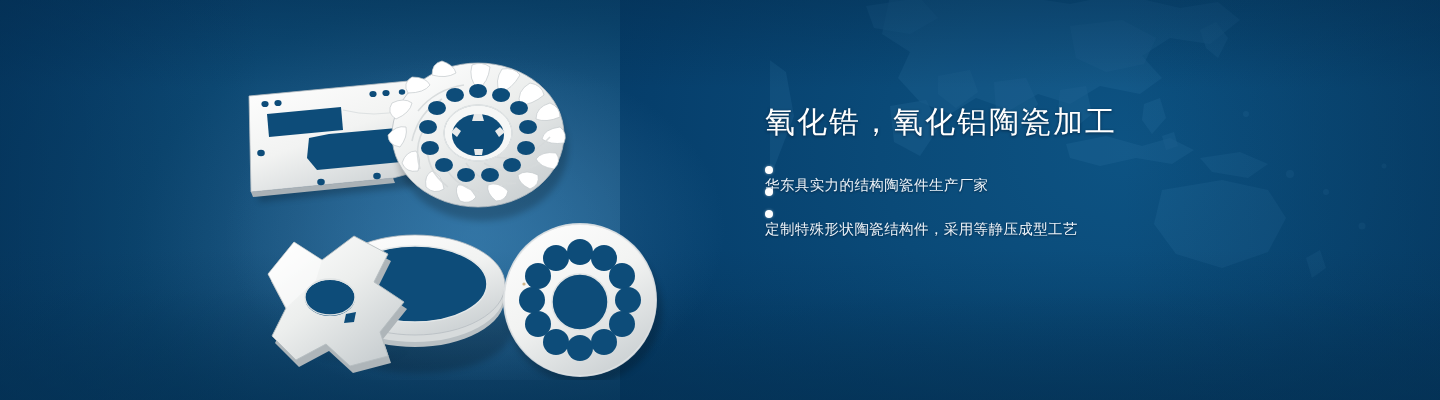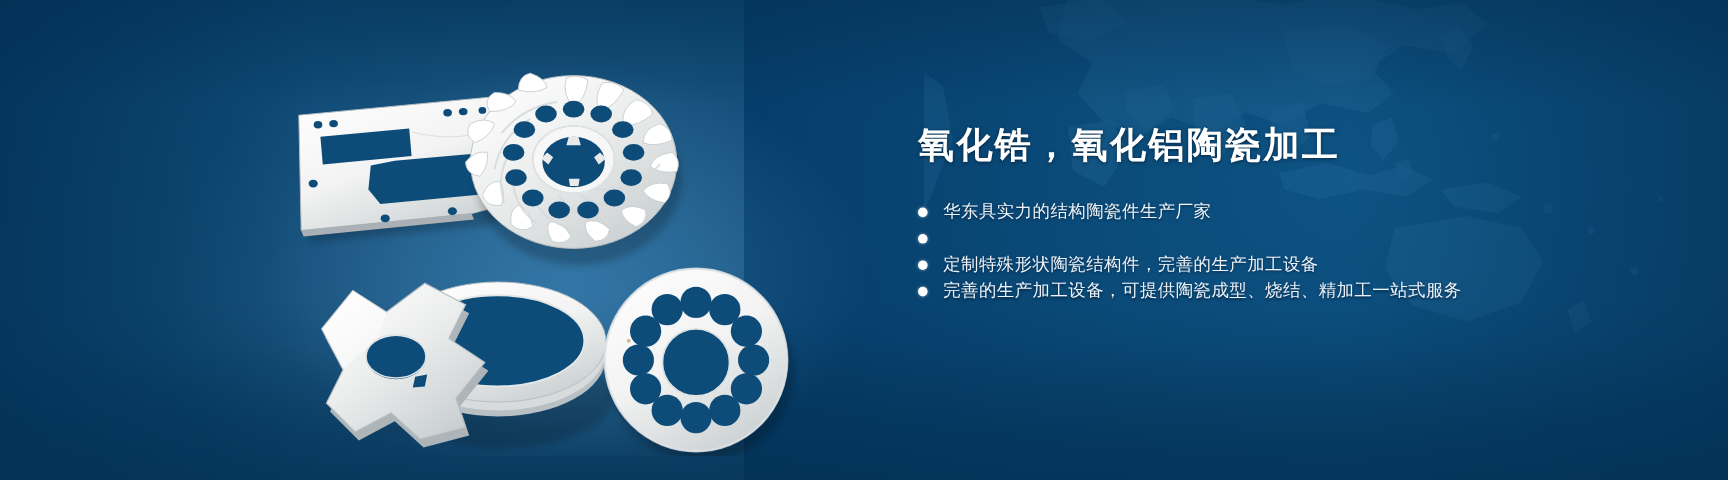--- a/index.html
+++ b/index.html
@@ -42,34 +42,35 @@
   .products svg{display:block;}
 
   
   .copy{position:absolute;left:765px;top:104px;width:620px;}
   .title{
     color:#ffffff;
     font-size:30px;
     letter-spacing:2px;
     line-height:1.2;
     margin:0 0 26px 0;
-    font-weight:700;
+    font-weight:400;
     text-shadow:0 1px 3px rgba(0,18,38,.65);
     white-space:nowrap;
   }
   .bullets{list-style:none;margin:0;padding:0;}
   .bullets li{
-    display:flex;align-items:center;
+    display:flex;align-items:flex-start;
     color:#eef4fa;
     font-size:14.5px;
     line-height:22px;
     height:22px;
     letter-spacing:.4px;
     text-shadow:0 1px 2px rgba(0,18,38,.6);
     white-space:nowrap;
+    flex-direction:column;
   }
   .dot{
     flex:0 0 auto;
     width:8px;height:8px;border-radius:50%;
     background:#ffffff;
     margin-right:13px;
     box-shadow:0 0 3px rgba(255,255,255,.45);
   }
 </style>
 </head>
@@ -311,22 +312,18 @@
     <ul class="bullets">
       <li>
         <span class="dot"></span>
         <span>华东具实力的结构陶瓷件生产厂家</span>
       </li>
       <li>
         <span class="dot"></span>
       </li>
       <li>
         <span class="dot"></span>
-        <span>定制特殊形状陶瓷结构件，完善的生产加工设备</span>
-      </li>
-      <li>
-        <span class="dot"></span>
-        <span>完善的生产加工设备，可提供陶瓷成型、烧结、精加工一站式服务</span>
+        <span>定制特殊形状陶瓷结构件，采用等静压成型工艺</span>
       </li>
     </ul>
   </div>
 
 </div>
 
 </body></html>

